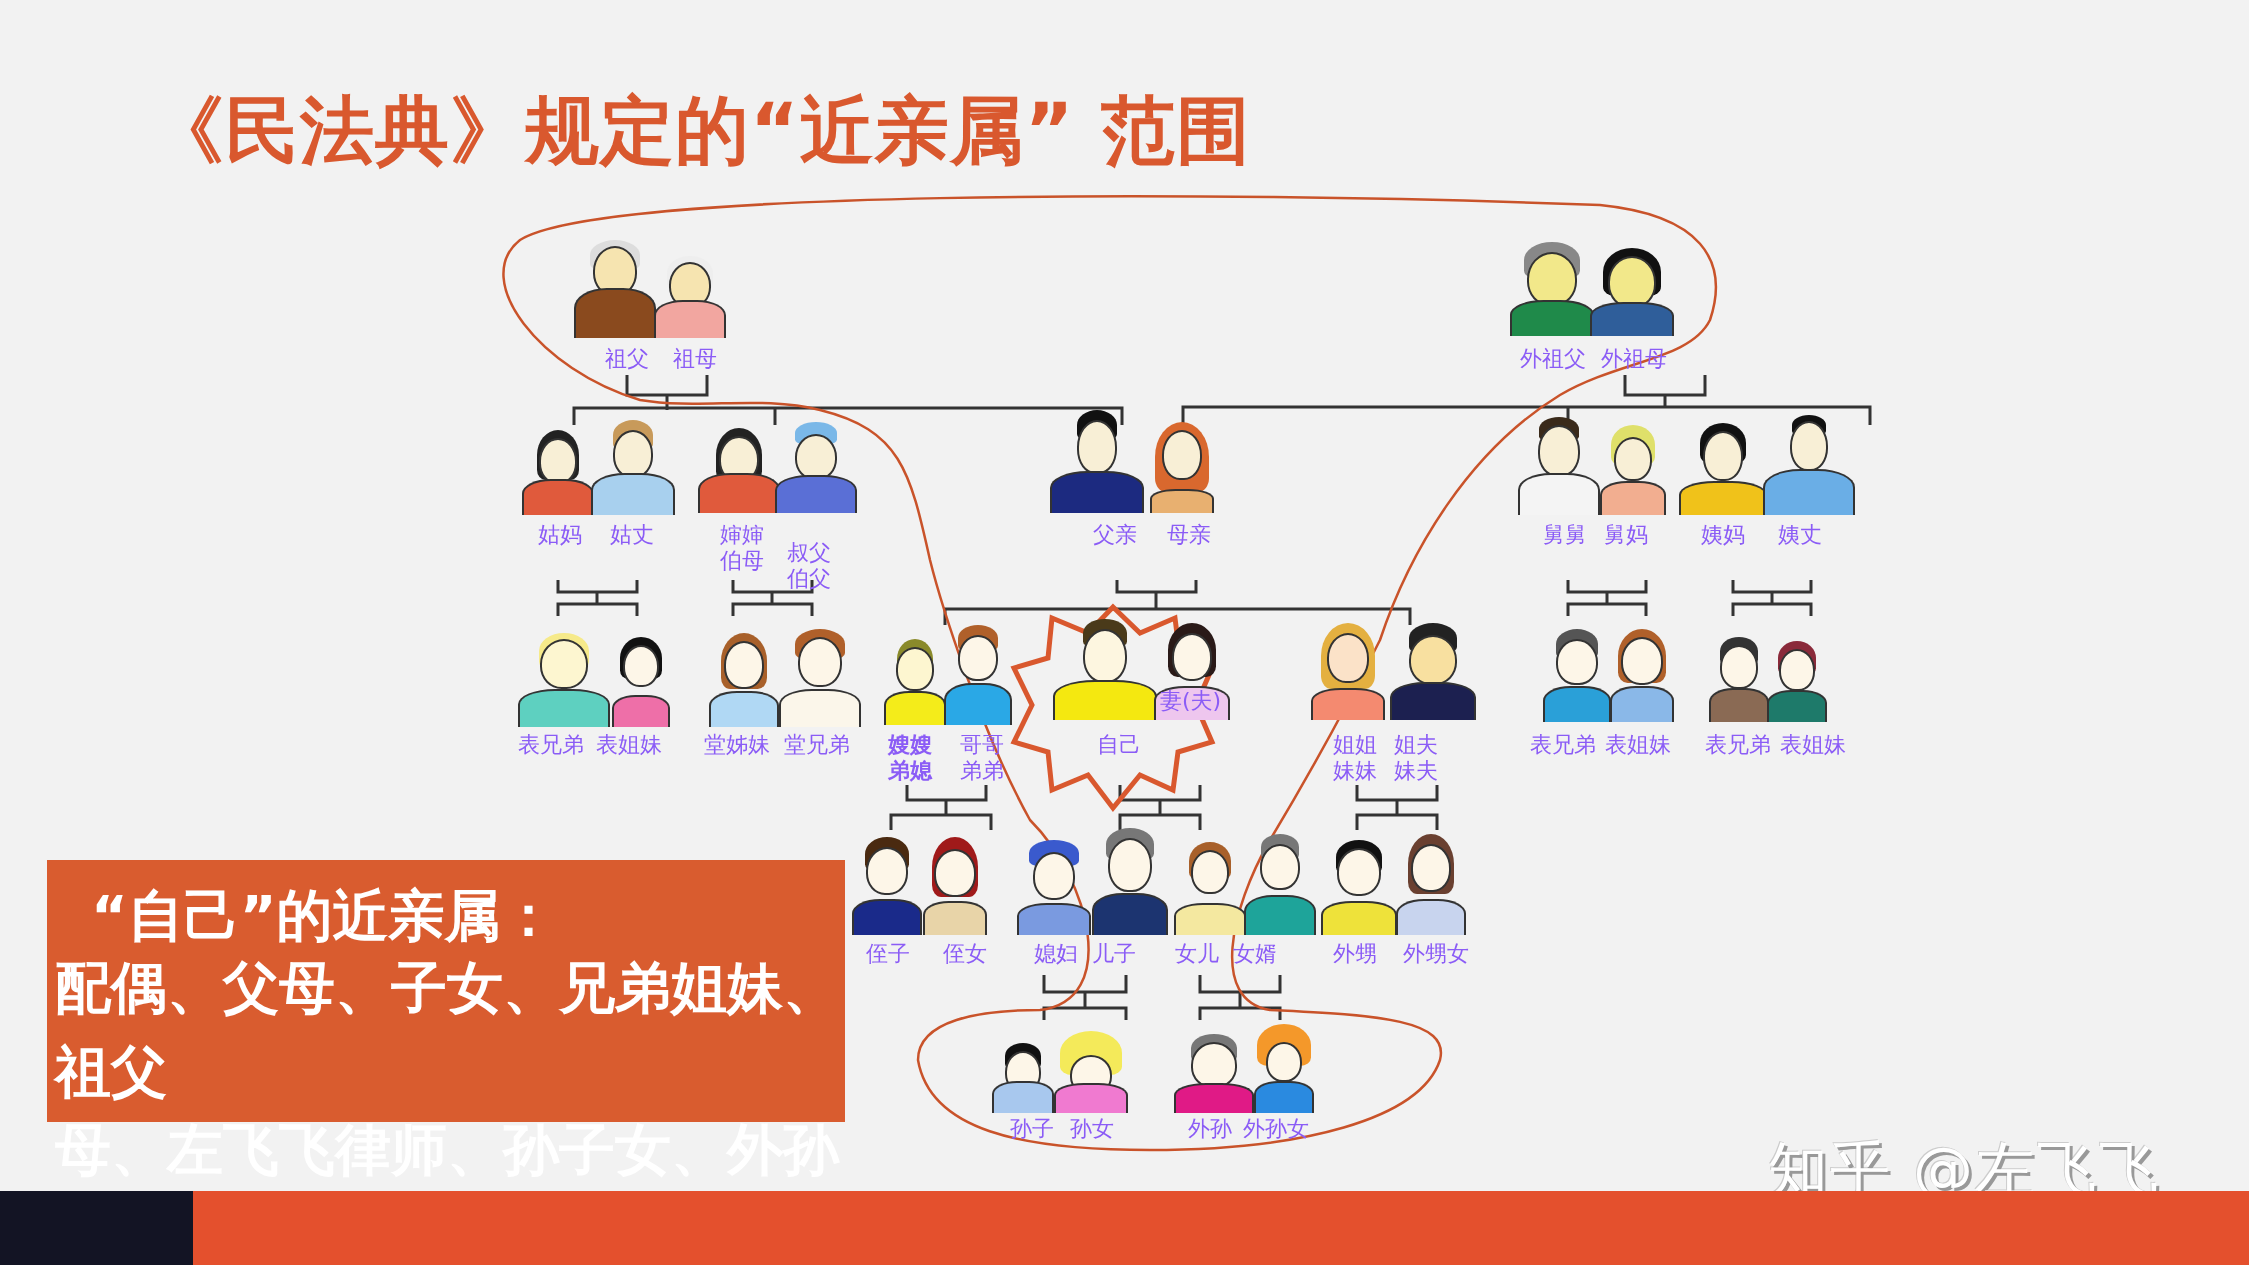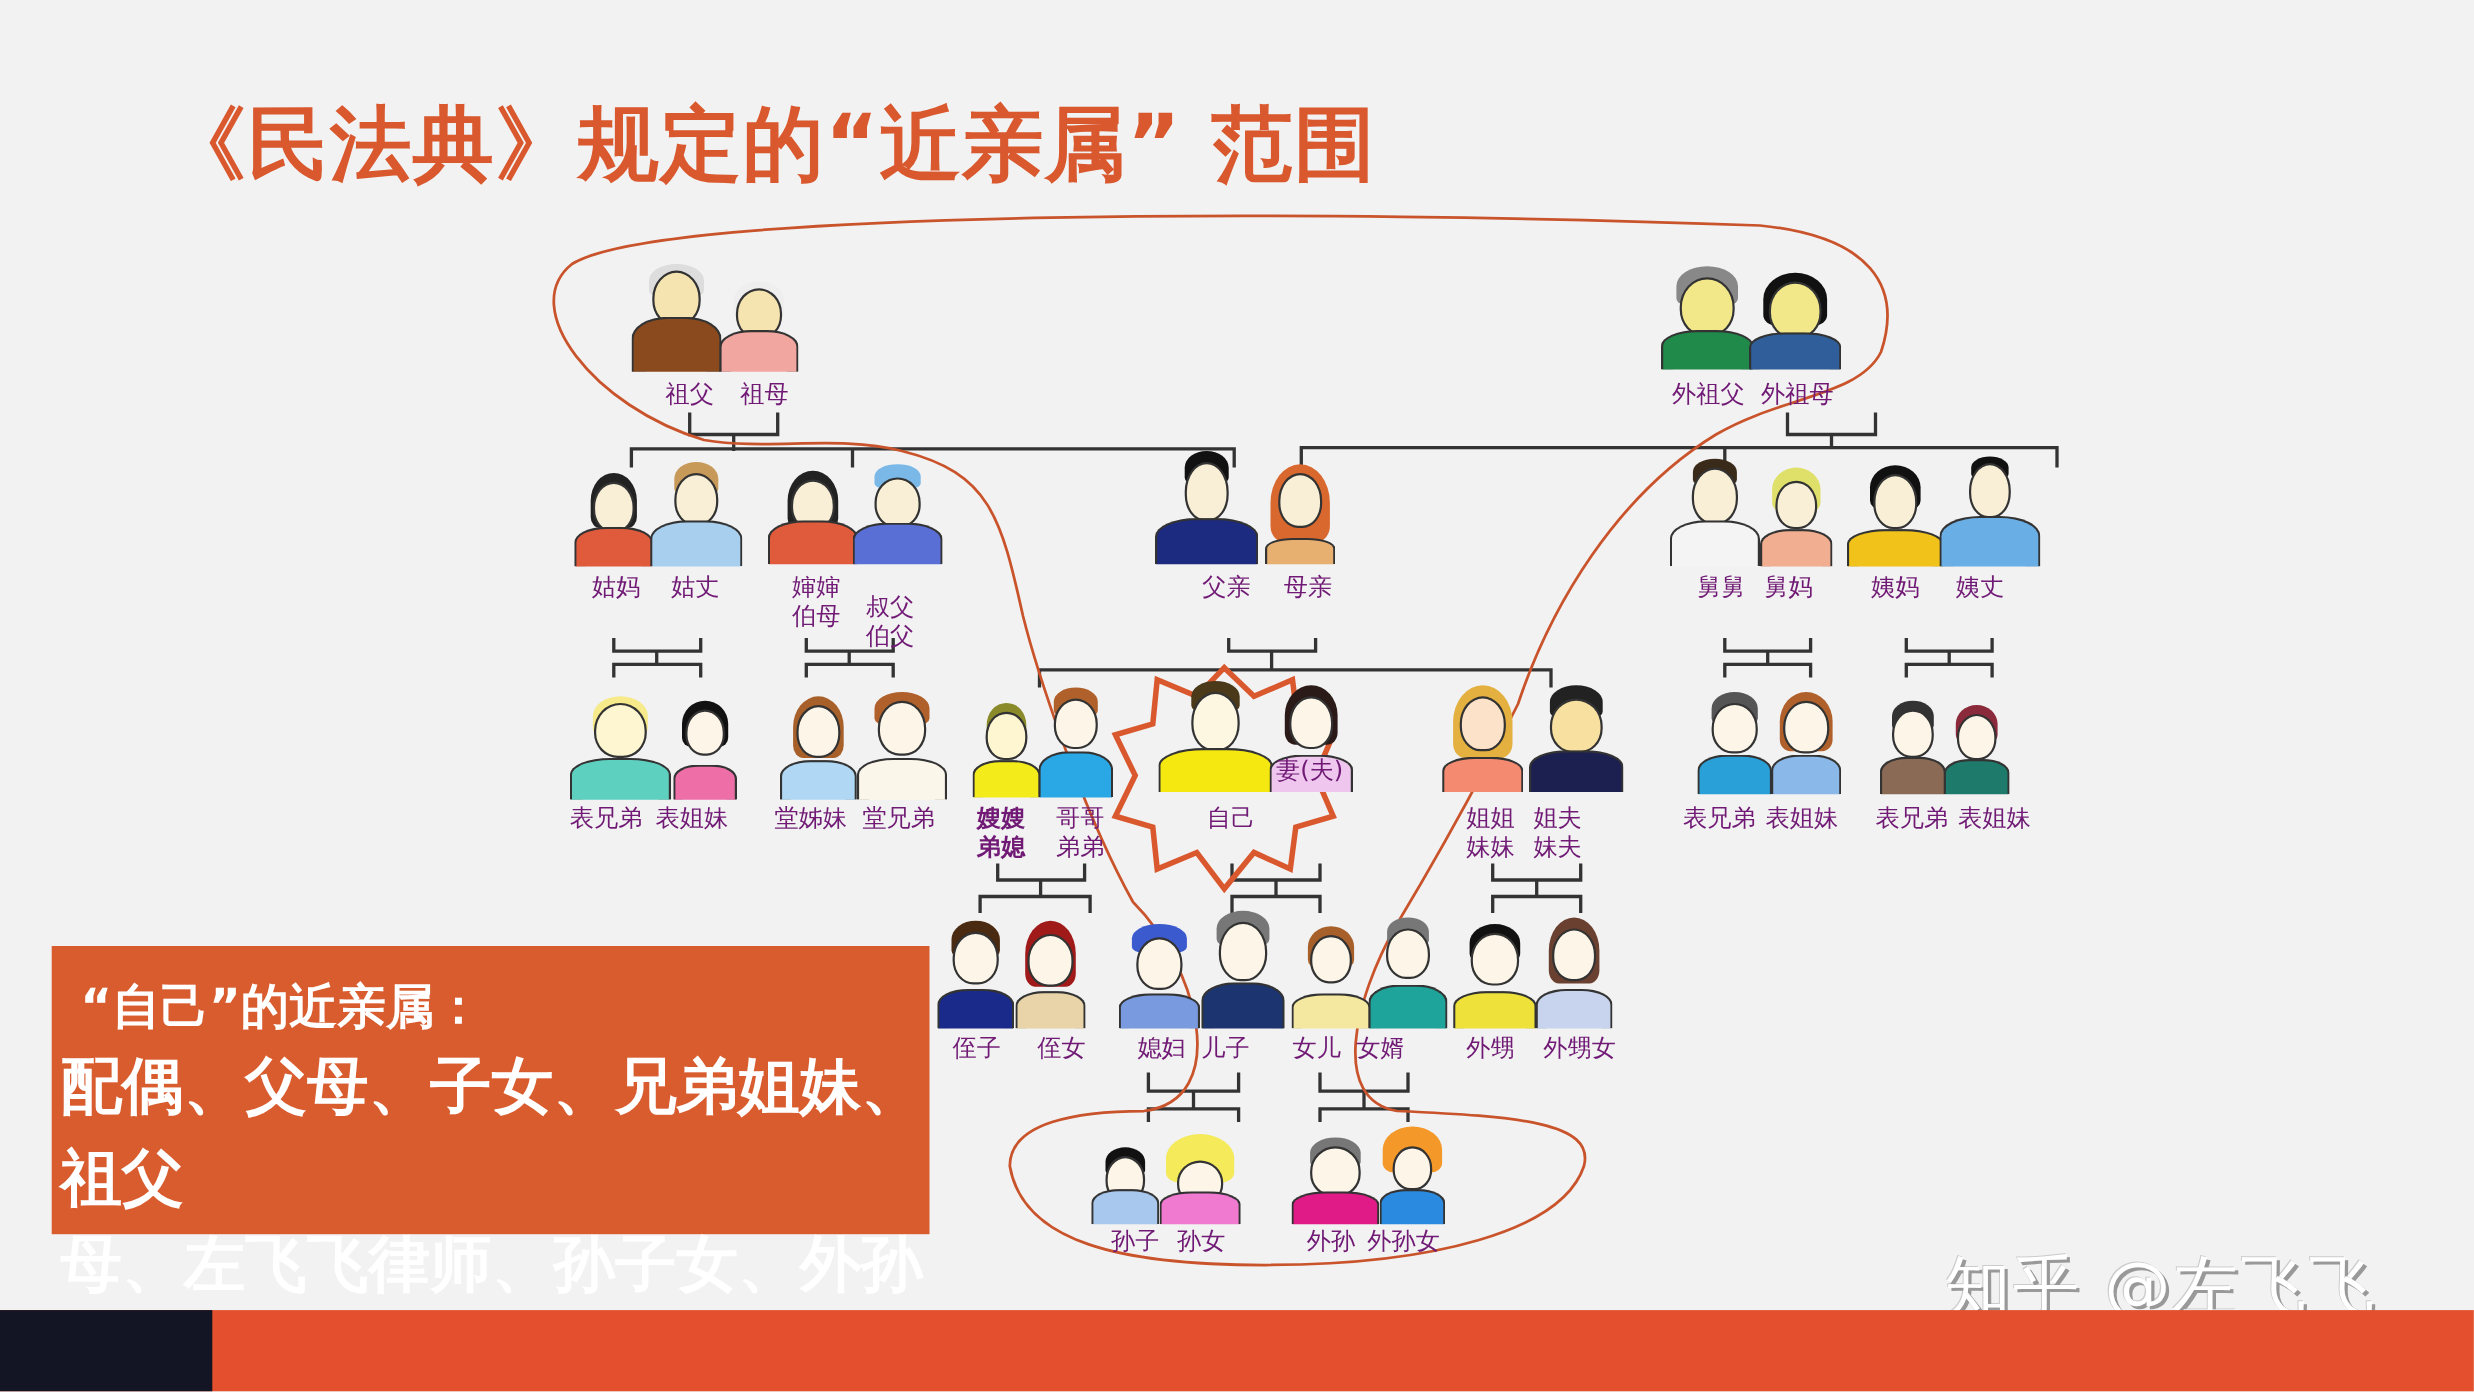--- a/index.html
+++ b/index.html
@@ -5,23 +5,23 @@
   html,body{margin:0;padding:0;}
   body{width:2249px;height:1265px;overflow:hidden;background:#f2f2f2;position:relative;font-family:"DejaVu Sans",sans-serif;}
   .title{position:absolute;left:150px;top:82px;font-size:74px;font-weight:bold;color:#d9582e;letter-spacing:1px;white-space:nowrap;font-family:"DejaVu Sans",sans-serif;}
   .diagram{position:absolute;left:0;top:0;width:2249px;height:1265px;}
   .lines{position:absolute;left:0;top:0;}
   .couple{position:absolute;display:flex;align-items:flex-end;}
   .person{position:relative;width:70px;height:100%;}
   .person .head{position:absolute;left:50%;transform:translateX(-50%);border-radius:50% 50% 45% 45%;border:2px solid #333;}
   .person .hair{position:absolute;left:50%;transform:translateX(-50%);border-radius:50% 50% 20% 20%;}
   .person .body{position:absolute;bottom:0;left:50%;transform:translateX(-50%);border-radius:40% 40% 0 0;border:2px solid #333;border-bottom:none;}
-  .label{position:absolute;font-size:22px;color:#701a75;white-space:nowrap;text-align:center;font-family:"DejaVu Sans",sans-serif;line-height:26px;}
+  .label{position:absolute;font-size:22px;color:#8b5cf6;white-space:nowrap;text-align:center;font-family:"DejaVu Sans",sans-serif;line-height:26px;}
   .infobox{position:absolute;left:47px;top:860px;width:798px;height:262px;background:#d95c2f;color:#fff;font-weight:bold;box-sizing:border-box;padding:28px 0 0 8px;}
-  .infobox .heading{font-size:44px;margin-left:18px;line-height:56px;}
+  .infobox .heading{font-size:56px;margin-left:36px;line-height:56px;}
   .infobox .body{font-size:56px;line-height:84px;margin-top:2px;}
   .watermark{position:absolute;left:1768px;top:1130px;font-size:60px;color:#fff;font-weight:normal;text-shadow:3px 3px 0 #999,-1px -1px 0 #ccc;letter-spacing:2px;white-space:nowrap;}
   .footer{position:absolute;left:0;top:1191px;width:2249px;height:74px;background:#e4502d;}
   .footer .dark{position:absolute;left:0;top:0;width:193px;height:74px;background:#131424;}
   .footer .text{position:absolute;left:310px;top:14px;font-size:36px;font-weight:bold;color:#fff;white-space:nowrap;}
 </style>
 </head>
 <body>
 
 <div class="title">《民法典》规定的“近亲属” 范围</div>

